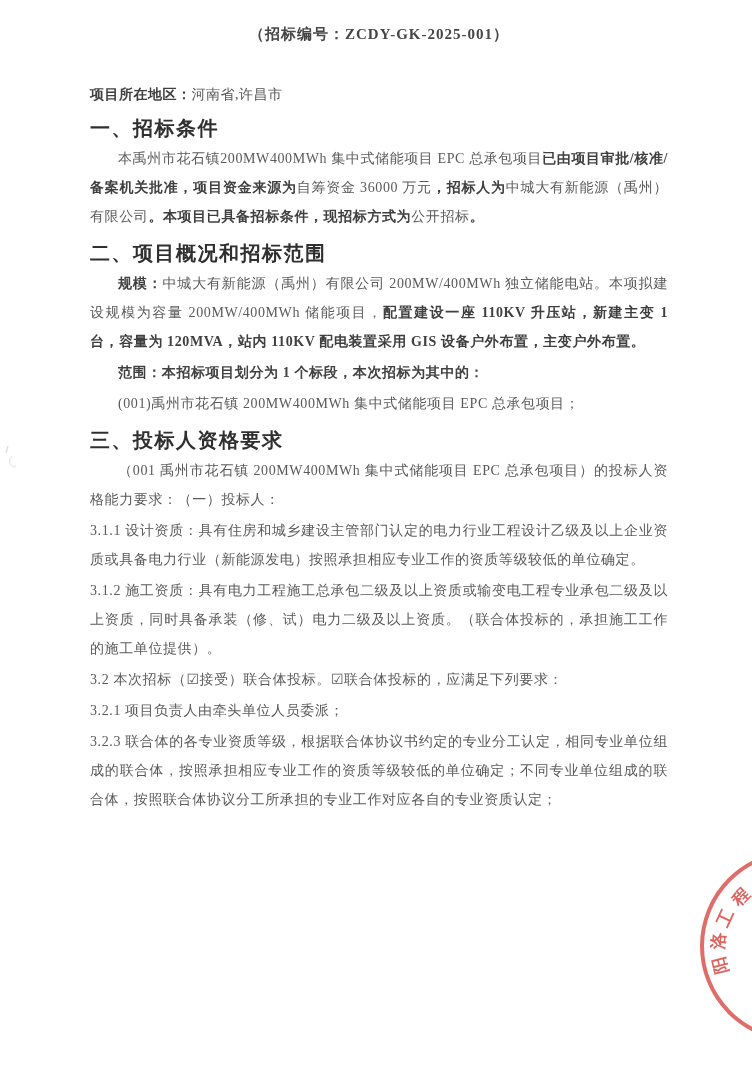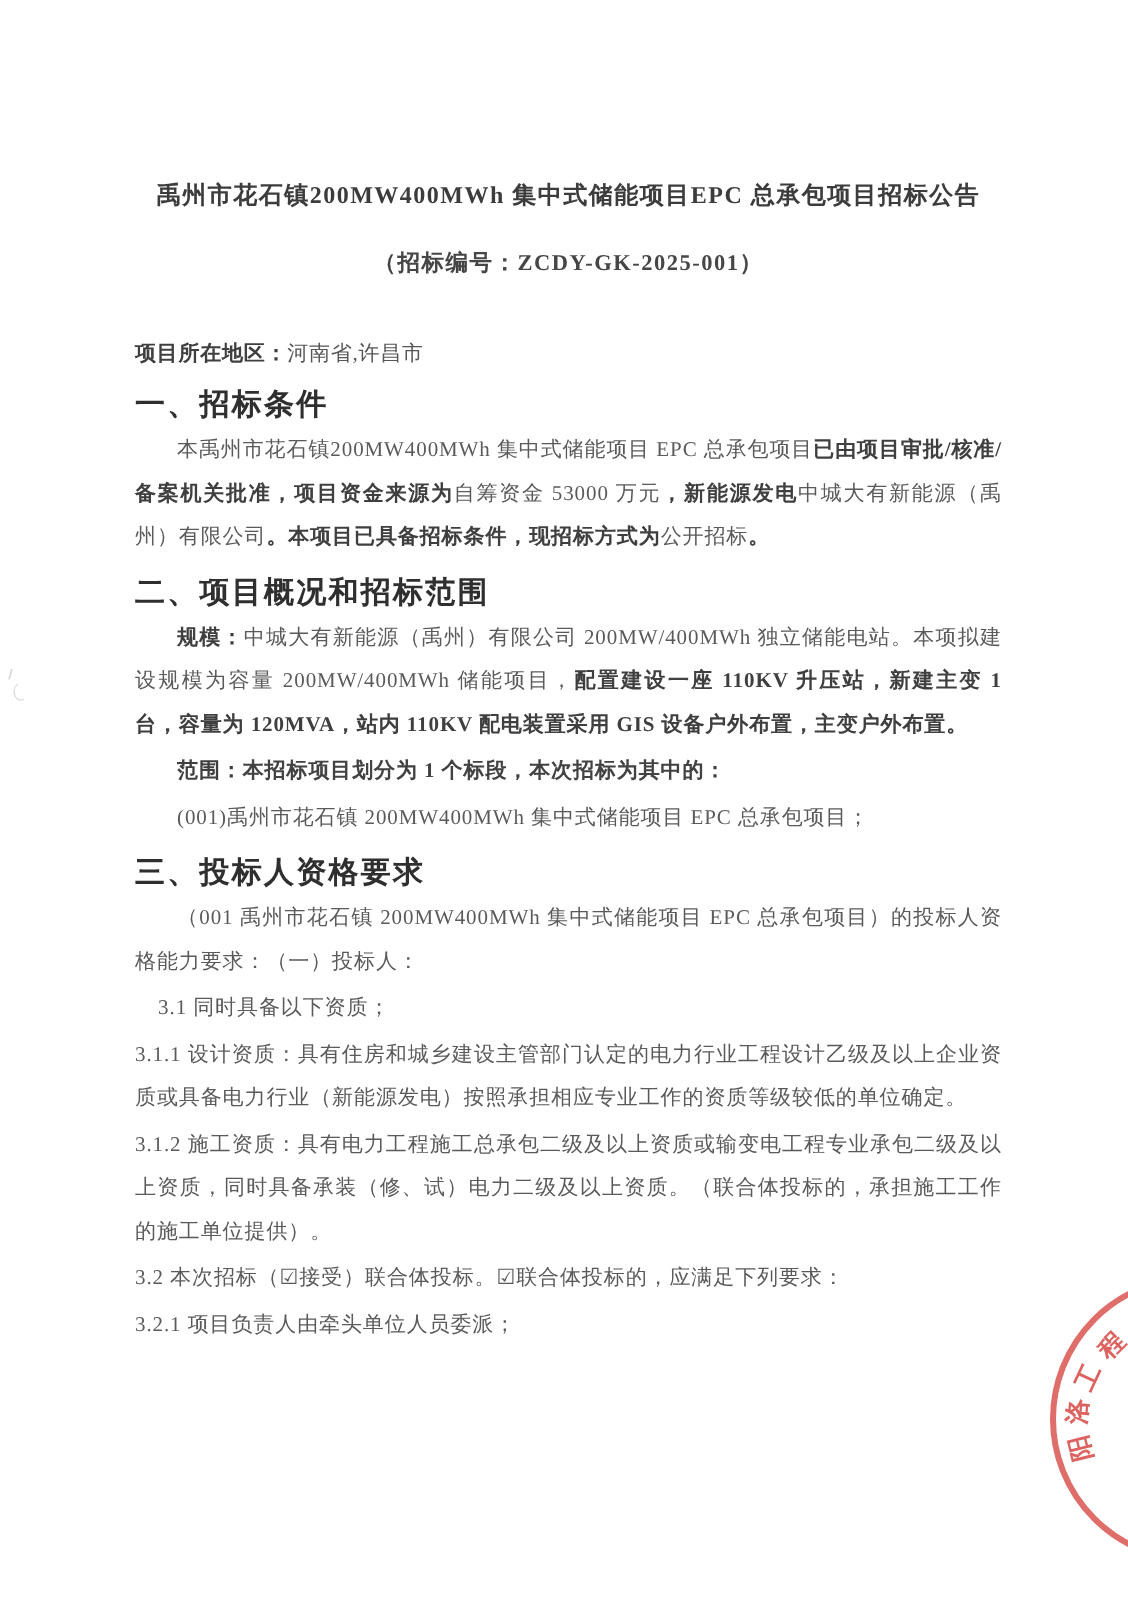--- a/index.html
+++ b/index.html
@@ -76,55 +76,54 @@
     width:22px;height:26px;opacity:.35;
   }
 </style>
 </head>
 <body>
 
 <div class="page">
 
   <div class="content">
 
-    <div class="title">禹州市花石镇200MW400MWh 集中式储能项目EPC 总承包项目招标公告</div>
 
     <div class="subtitle">（招标编号：ZCDY-GK-2025-001）</div>
 
     <div class="meta">
       <span class="meta-label">项目所在地区：</span><span>河南省,许昌市</span>
     </div>
 
     <div class="h-section">一、招标条件</div>
 
-    <p class="body ind2"><span>本禹州市花石镇200MW400MWh 集中式储能项目 EPC 总承包项目</span><span class="b">已由项目审批/核准/备案机关批准，项目资金来源为</span><span>自筹资金 53000 万元</span><span class="b">，新能源发电</span><span>中城大有新能源（禹州）有限公司</span><span class="b">。本项目已具备招标条件，现招标方式为</span><span>公开招标</span><span class="b">。</span></p>
+    <p class="body ind2"><span>本禹州市花石镇200MW400MWh 集中式储能项目 EPC 总承包项目</span><span class="b">已由项目审批/核准/备案机关批准，项目资金来源为</span><span>自筹资金 36000 万元</span><span class="b">，招标人为</span><span>中城大有新能源（禹州）有限公司</span><span class="b">。本项目已具备招标条件，现招标方式为</span><span>公开招标</span><span class="b">。</span></p>
 
     <div class="h-section">二、项目概况和招标范围</div>
 
     <p class="body ind2"><span class="b">规模：</span><span>中城大有新能源（禹州）有限公司 200MW/400MWh 独立储能电站。本项拟建设规模为容量 200MW/400MWh 储能项目，</span><span class="b">配置建设一座 110KV 升压站，新建主变 1 台，容量为 120MVA，站内 110KV 配电装置采用 GIS 设备户外布置，主变户外布置。</span></p>
 
     <p class="body ind2"><span class="b">范围：</span><span class="bold-line">本招标项目划分为 1 个标段，本次招标为其中的：</span></p>
 
     <p class="body ind2">(001)禹州市花石镇 200MW400MWh 集中式储能项目 EPC 总承包项目；</p>
 
     <div class="h-section">三、投标人资格要求</div>
 
     <p class="body ind2">（001 禹州市花石镇 200MW400MWh 集中式储能项目 EPC 总承包项目）的投标人资格能力要求：（一）投标人：</p>
 
-    <p class="body ind1">3.1 同时具备以下资质；</p>
 
     <p class="body">3.1.1 设计资质：具有住房和城乡建设主管部门认定的电力行业工程设计乙级及以上企业资质或具备电力行业（新能源发电）按照承担相应专业工作的资质等级较低的单位确定。</p>
 
     <p class="body">3.1.2 施工资质：具有电力工程施工总承包二级及以上资质或输变电工程专业承包二级及以上资质，同时具备承装（修、试）电力二级及以上资质。（联合体投标的，承担施工工作的施工单位提供）。</p>
 
     <p class="body dark">3.2 本次招标（☑接受）联合体投标。☑联合体投标的，应满足下列要求：</p>
 
     <p class="body dark">3.2.1 项目负责人由牵头单位人员委派；</p>
 
 
+    <p class="body dark">3.2.3 联合体的各专业资质等级，根据联合体协议书约定的专业分工认定，相同专业单位组成的联合体，按照承担相应专业工作的资质等级较低的单位确定；不同专业单位组成的联合体，按照联合体协议分工所承担的专业工作对应各自的专业资质认定；</p>
 
   </div>
 
   <svg class="pencil-mark" viewBox="0 0 22 26" xmlns="http://www.w3.org/2000/svg">
     <path d="M6 2 L4 9" stroke="#9a9a9a" stroke-width="1.2" fill="none"></path>
     <path d="M10 12 q-4 3 -2 8 q2 4 6 2" stroke="#aaaaaa" stroke-width="1" fill="none"></path>
   </svg>
 
   <svg class="stamp-svg" viewBox="0 0 160 210" xmlns="http://www.w3.org/2000/svg">
     <circle class="stamp-ring" cx="144" cy="101" r="94" stroke="#d9534f"></circle>

